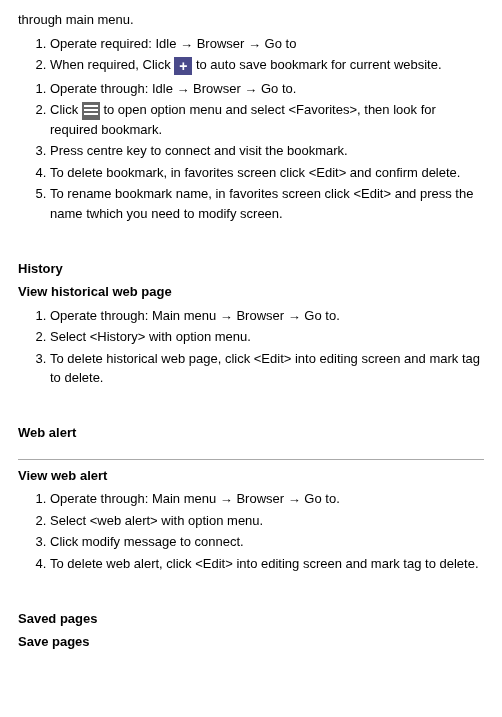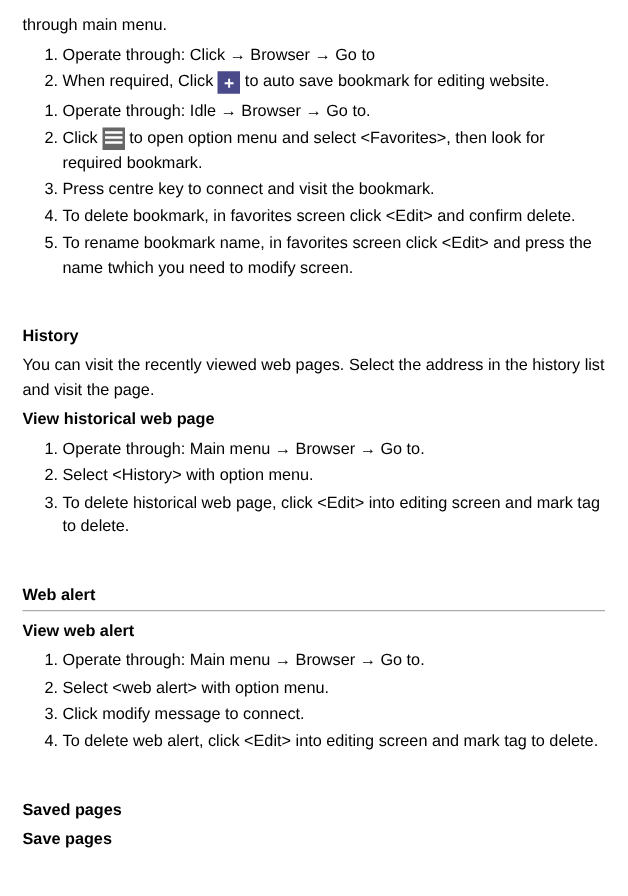--- a/index.html
+++ b/index.html
@@ -68,48 +68,47 @@
     }
   </style>
 </head>
 <body>
 
 <div class="content-block">
 
   <p>through main menu.</p>
 
   <ol>
-    <li>Operate through: Click → Browser → Go to</li>
+    <li>Operate required: Idle → Browser → Go to</li>
     <li>
-      <span>When required, Click </span><span class="icon-plus">+</span><span> to auto save bookmark for editing website.</span>
+      <span>When required, Click </span><span class="icon-plus">+</span><span> to auto save bookmark for current website.</span>
     </li>
   </ol>
 
   <ol>
     <li>Operate through: Idle → Browser → Go to.</li>
     <li>
       <span>Click </span><span class="icon-menu"></span><span> to open option menu and select &lt;Favorites&gt;, then look for required bookmark.</span>
     </li>
     <li>Press centre key to connect and visit the bookmark.</li>
     <li>To delete bookmark, in favorites screen click &lt;Edit&gt; and confirm delete.</li>
     <li>To rename bookmark name, in favorites screen click &lt;Edit&gt; and press the name twhich you need to modify screen.</li>
   </ol>
 
   <p class="section-gap">&nbsp;</p>
   <p class="bold">History</p>
-  <p>You can visit the recently viewed web pages. Select the address in the history list and visit the page.</p>
   <p class="bold">View historical web page</p>
   <ol>
     <li>Operate through: Main menu → Browser → Go to.</li>
     <li>Select &lt;History&gt; with option menu.</li>
     <li>To delete historical web page, click &lt;Edit&gt; into editing screen and mark tag to delete.</li>
   </ol>
 
   <p class="section-gap">&nbsp;</p>
-  <div style="display:flex; align-items: flex-end; border-bottom: 1px solid #aaa; padding-bottom: 2px;">
+  <div style="display:flex; align-items: flex-end; border-bottom: 1px solid #aaa; padding-bottom: 16px;">
     <span class="bold" style="font-size:13px;">Web alert</span>
   </div>
   <p class="bold section-gap-small">View web alert</p>
   <ol>
     <li>Operate through: Main menu → Browser → Go to.</li>
     <li>Select &lt;web alert&gt; with option menu.</li>
     <li>Click modify message to connect.</li>
     <li>To delete web alert, click &lt;Edit&gt; into editing screen and mark tag to delete.</li>
   </ol>
 

